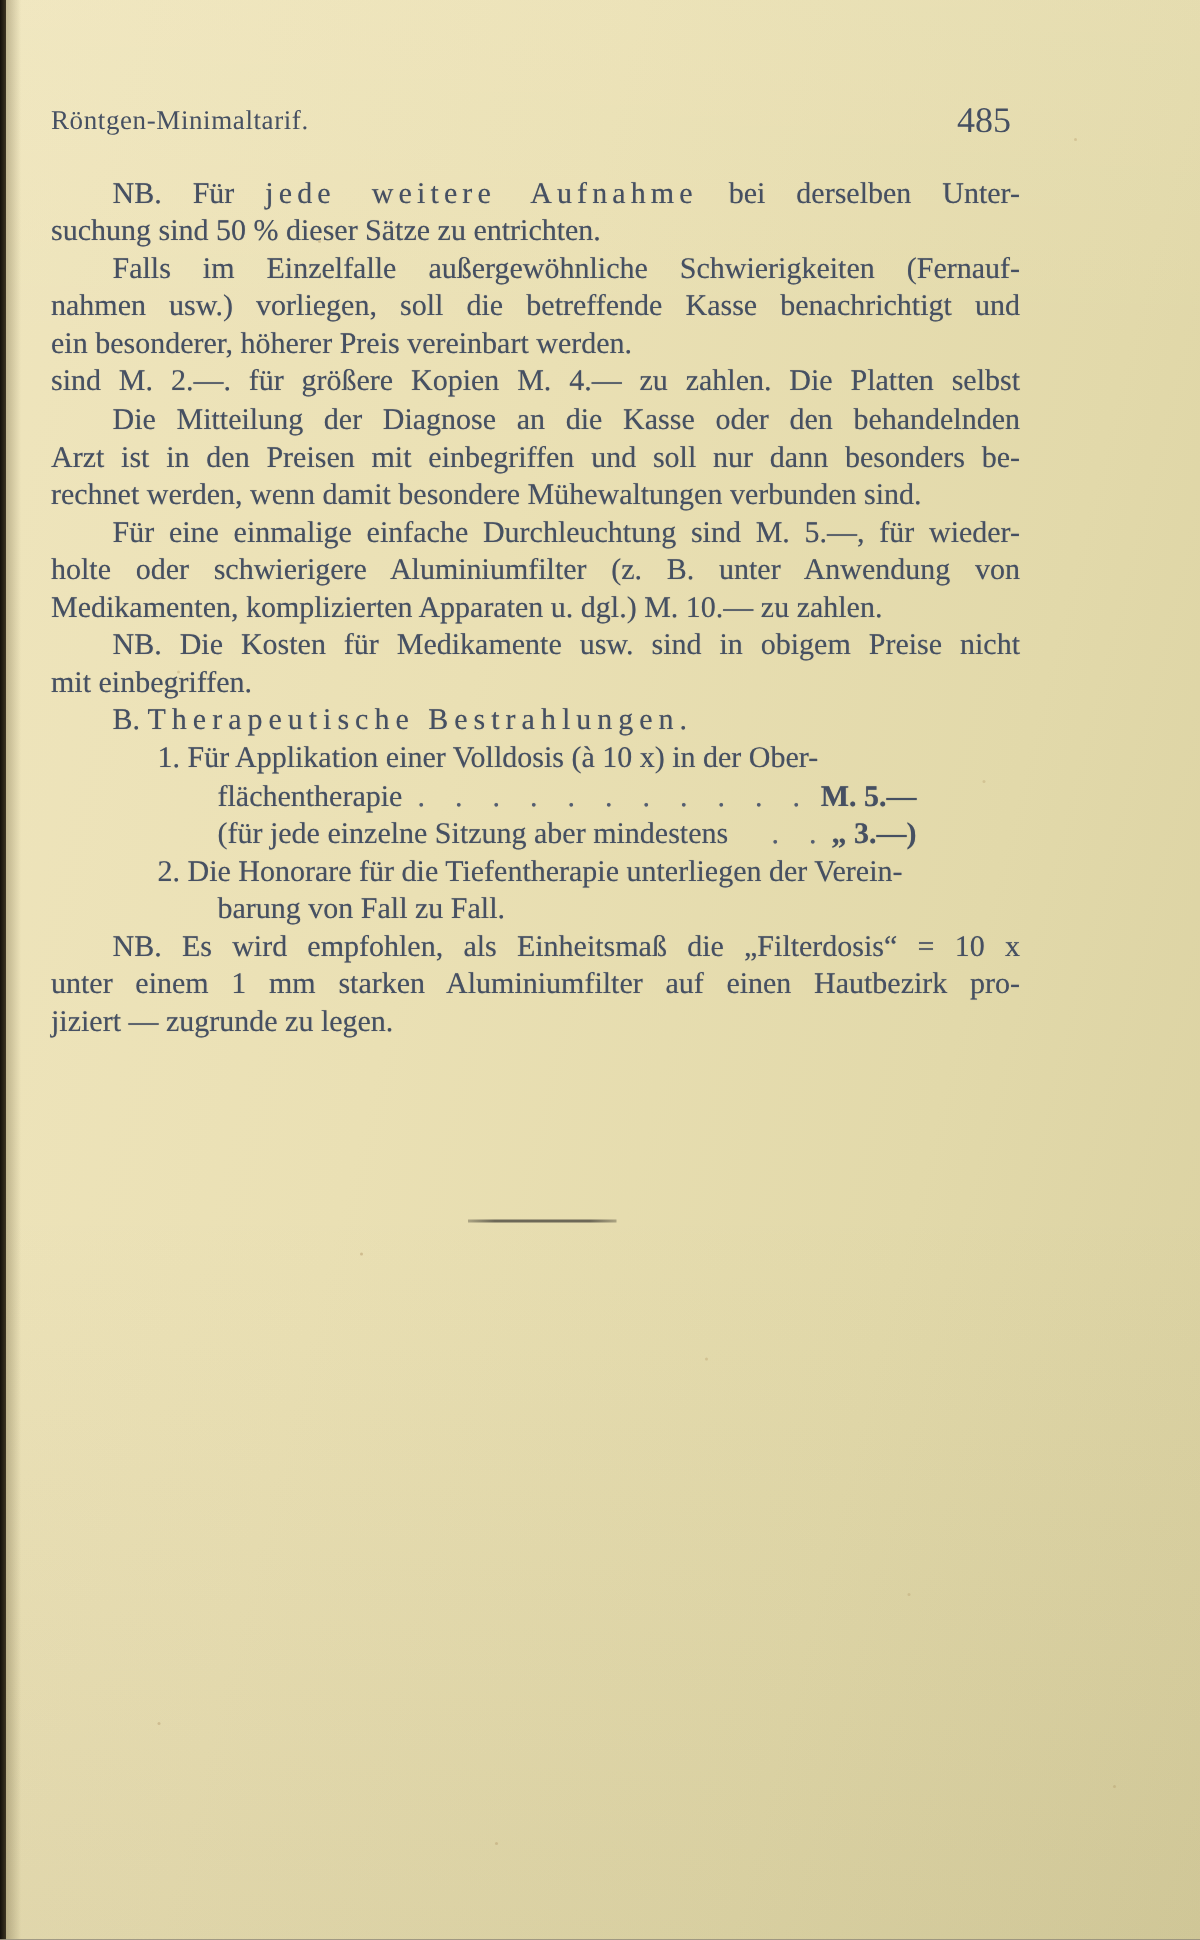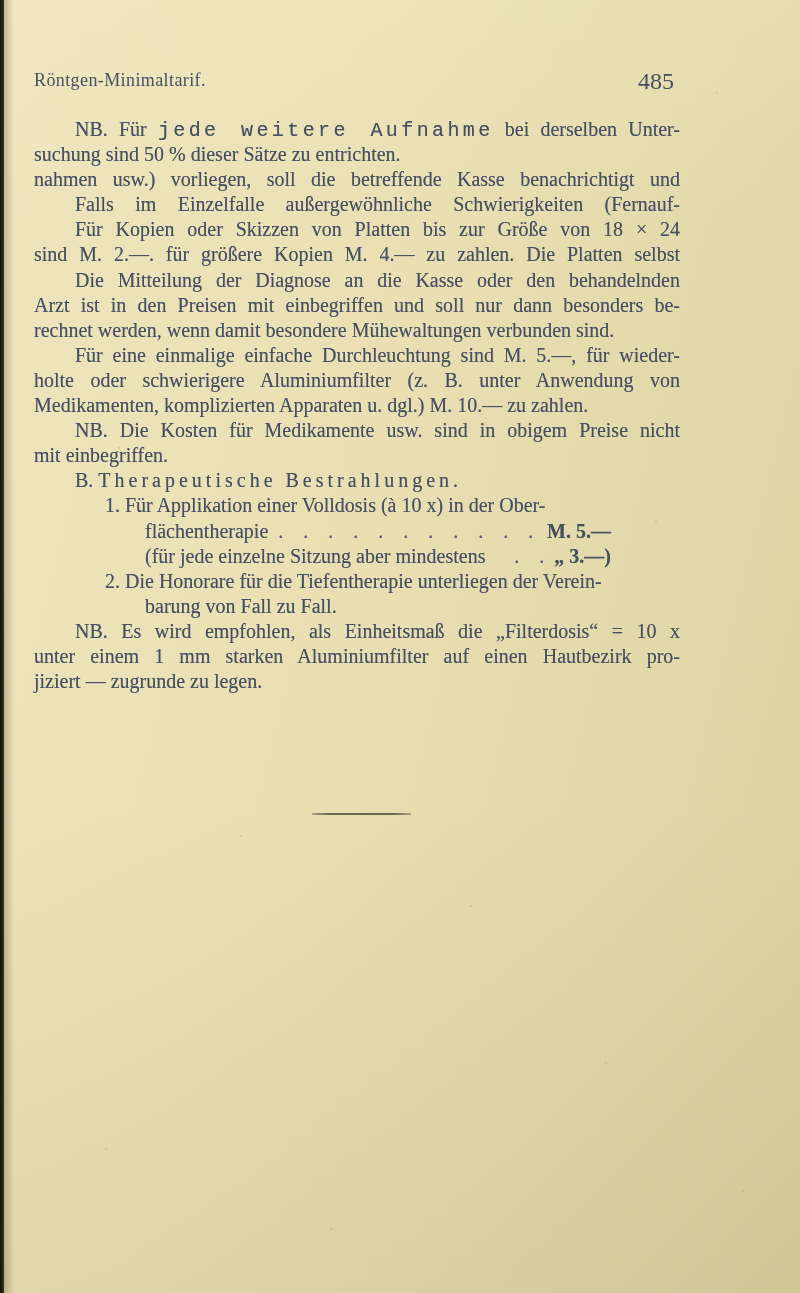--- a/index.html
+++ b/index.html
@@ -54,21 +54,21 @@
   .textblock {
     position: absolute; left: 34px; top: 117px; width: 646px;
     font-size: 20px; line-height: 25.1px;
     text-shadow: 0 0 0.5px rgba(70,80,98,0.55);
   }
   .ln { height: 25.1px; white-space: nowrap; }
   .j { text-align: justify; text-align-last: justify; white-space: normal; }
   .ind { text-indent: 41px; }
   .item { padding-left: 71px; }
   .cont { padding-left: 111px; }
-  .sperr { letter-spacing: 0.17em; font-family: Liberation Mono, monospace; }
+  .sperr { letter-spacing: 0.17em; }
   .sperr-head { letter-spacing: 0.2em; }
   .price-line { display: flex; margin-left: 111px; width: 466px; white-space: nowrap; align-items: flex-end; }
   .price-line .lbl { flex: 0 0 auto; }
   .price-line .leader {
     flex: 1 1 auto; overflow: hidden; white-space: nowrap;
     text-align: center; word-spacing: 15px; padding: 0 10px;
     color: #545e72;
   }
   .price-line .leader.right { text-align: right; }
   .price-line .amt { flex: 0 0 auto; font-weight: bold; }
@@ -87,23 +87,23 @@
   <div class="speckles"></div>
 
   <div class="pagehead">
     <span class="running-title">Röntgen-Minimaltarif.</span>
     <span class="folio">485</span>
   </div>
 
   <div class="textblock">
     <div class="ln j ind"><span>NB. Für </span><span class="sperr">jede weitere Aufnahme</span><span> bei derselben Unter-</span></div>
     <div class="ln">suchung sind 50 % dieser Sätze zu entrichten.</div>
+    <div class="ln j ind">Falls im Einzelfalle außergewöhnliche Schwierigkeiten (Fernauf-</div>
     <div class="ln j">nahmen usw.) vorliegen, soll die betreffende Kasse benachrichtigt und</div>
-    <div class="ln j ind">Falls im Einzelfalle außergewöhnliche Schwierigkeiten (Fernauf-</div>
-    <div class="ln j ind">Für Kopien oder Skizzen von Platten bis zur Größe von 18 × 24</div>
+    <div class="ln">ein besonderer, höherer Preis vereinbart werden.</div>
     <div class="ln j">sind M. 2.—. für größere Kopien M. 4.— zu zahlen. Die Platten selbst</div>
     <div class="ln j ind">Die Mitteilung der Diagnose an die Kasse oder den behandelnden</div>
     <div class="ln j">Arzt ist in den Preisen mit einbegriffen und soll nur dann besonders be-</div>
     <div class="ln">rechnet werden, wenn damit besondere Mühewaltungen verbunden sind.</div>
     <div class="ln j ind">Für eine einmalige einfache Durchleuchtung sind M. 5.—, für wieder-</div>
     <div class="ln j">holte oder schwierigere Aluminiumfilter (z. B. unter Anwendung von</div>
     <div class="ln">Medikamenten, komplizierten Apparaten u. dgl.) M. 10.— zu zahlen.</div>
     <div class="ln j ind">NB. Die Kosten für Medikamente usw. sind in obigem Preise nicht</div>
     <div class="ln">mit einbegriffen.</div>
     <div class="ln ind"><span>B. </span><span class="sperr-head">Therapeutische Bestrahlungen.</span></div>

